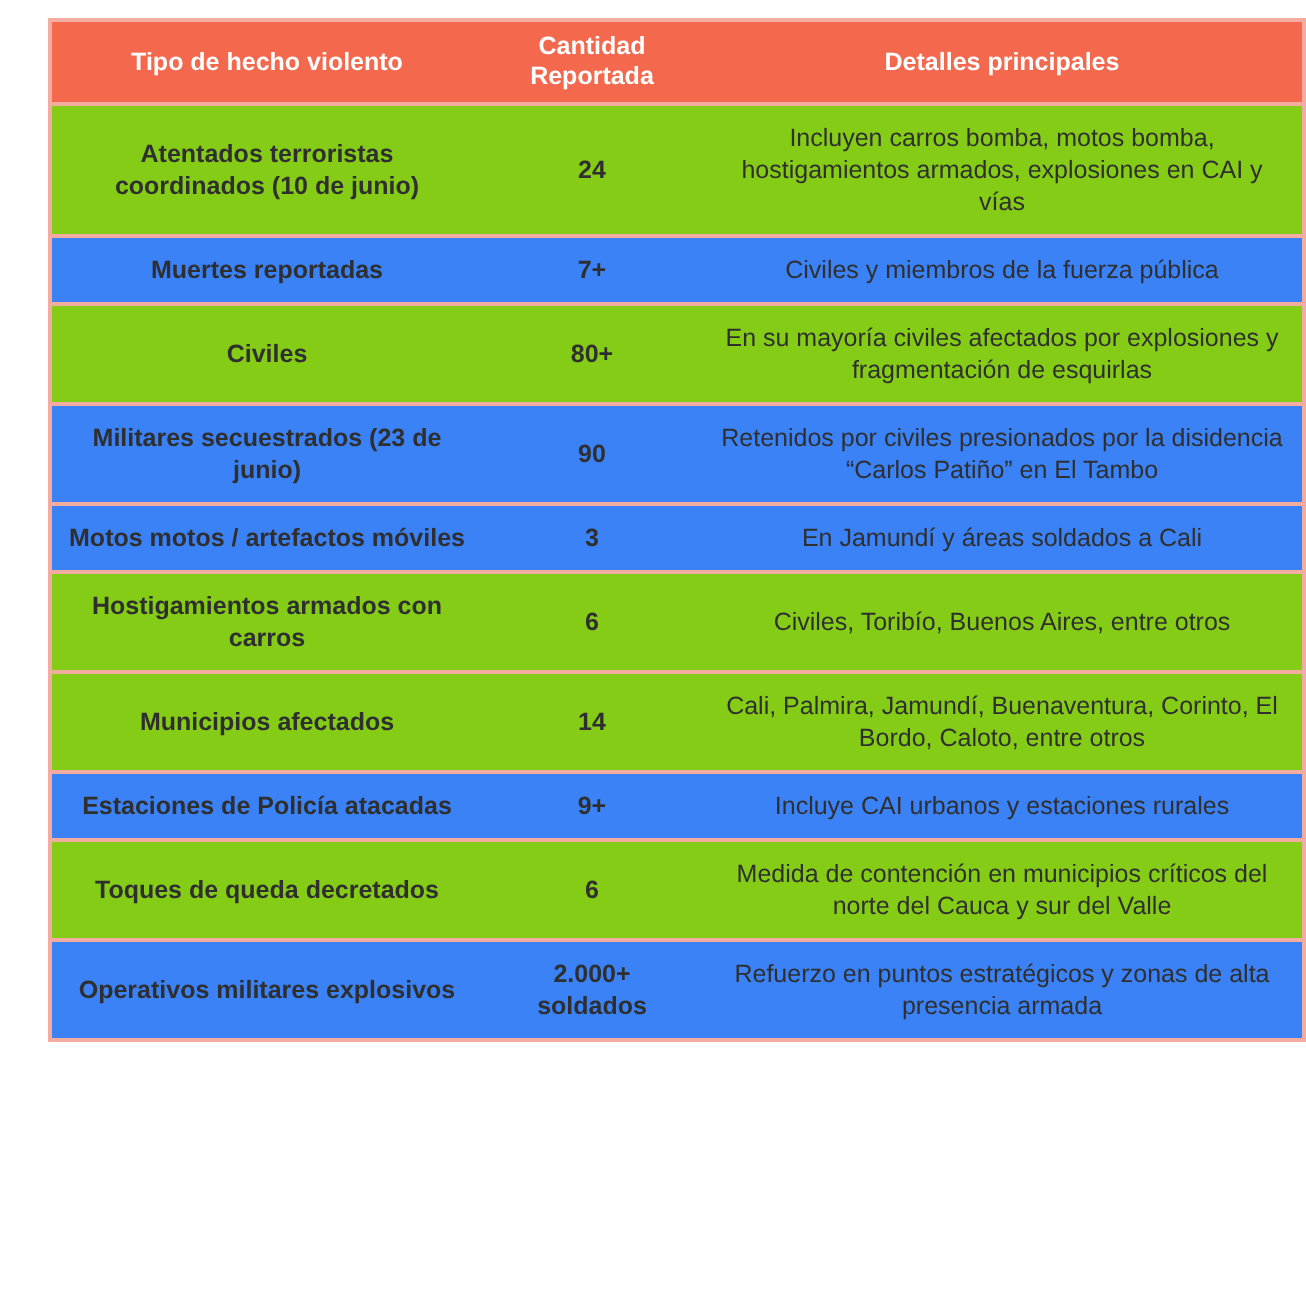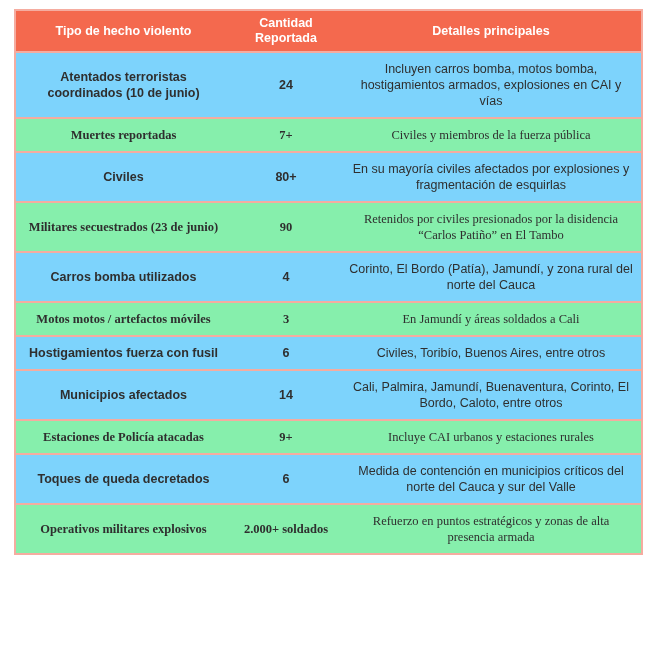--- a/index.html
+++ b/index.html
@@ -6,21 +6,21 @@
     margin: 0;
     padding: 0;
     background: #ffffff;
     width: 653px;
     height: 649px;
     font-family: "Liberation Sans", sans-serif;
     -webkit-font-smoothing: antialiased;
   }
   .table-wrap {
     position: absolute;
-    left: 14px;
+    left: 24px;
     top: 9px;
     width: 543px;
   }
   table.report {
     border-collapse: collapse;
     table-layout: fixed;
     width: 100%;
     border: 2px solid #f5aca0;
   }
   col.c-tipo     { width: 216px; }
@@ -40,22 +40,22 @@
   }
   tbody td {
     font-size: 12.5px;
     line-height: 16px;
     color: #2f2f2f;
     padding: 8px 8px;
     text-align: center;
     vertical-align: middle;
     border-top: 2px solid #f5aca0;
   }
-  tbody tr.pink  { background: #7dd3fc; margin-left: 16px; }
-  tbody tr.white { background: #86efac; font-family: Liberation Serif, serif; }
+  tbody tr.pink  { background: #84cc16; margin-left: 16px; }
+  tbody tr.white { background: #3b82f6; }
   td.tipo     { font-weight: bold; }
   td.cantidad { font-weight: bold; }
   td.detalles { font-weight: normal; }
 </style>
 </head>
 <body>
 
 <div class="table-wrap">
   <table class="report">
     <colgroup>
@@ -84,32 +84,27 @@
       <tr class="pink">
         <td class="tipo">Civiles</td>
         <td class="cantidad">80+</td>
         <td class="detalles">En su mayoría civiles afectados por explosiones y fragmentación de esquirlas</td>
       </tr>
       <tr class="white">
         <td class="tipo">Militares secuestrados (23 de junio)</td>
         <td class="cantidad">90</td>
         <td class="detalles">Retenidos por civiles presionados por la disidencia “Carlos Patiño” en El Tambo</td>
       </tr>
-      <tr class="pink">
-        <td class="tipo">Carros bomba utilizados</td>
-        <td class="cantidad">4</td>
-        <td class="detalles">Corinto, El Bordo (Patía), Jamundí, y zona rural del norte del Cauca</td>
-      </tr>
       <tr class="white">
         <td class="tipo">Motos motos / artefactos móviles</td>
         <td class="cantidad">3</td>
         <td class="detalles">En Jamundí y áreas soldados a Cali</td>
       </tr>
       <tr class="pink">
-        <td class="tipo">Hostigamientos fuerza con fusil</td>
+        <td class="tipo">Hostigamientos armados con carros</td>
         <td class="cantidad">6</td>
         <td class="detalles">Civiles, Toribío, Buenos Aires, entre otros</td>
       </tr>
       <tr class="pink">
         <td class="tipo">Municipios afectados</td>
         <td class="cantidad">14</td>
         <td class="detalles">Cali, Palmira, Jamundí, Buenaventura, Corinto, El Bordo, Caloto, entre otros</td>
       </tr>
       <tr class="white">
         <td class="tipo">Estaciones de Policía atacadas</td>

